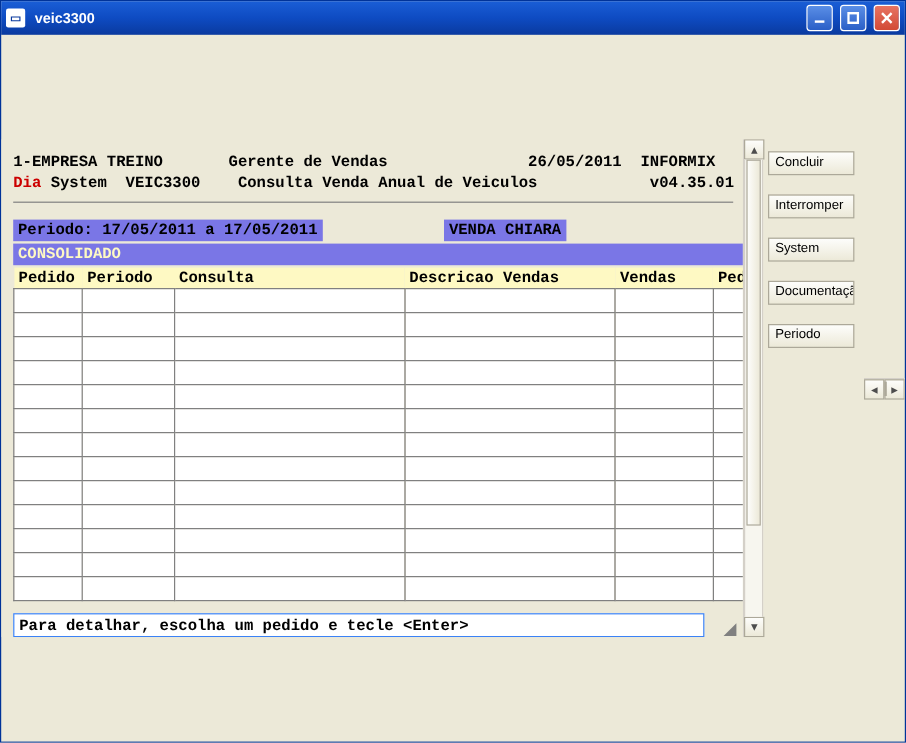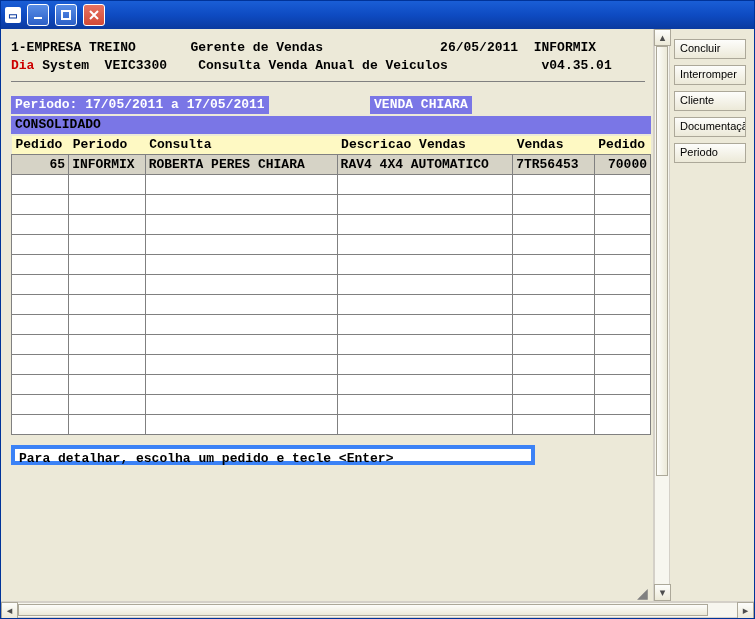--- a/index.html
+++ b/index.html
@@ -88,43 +88,44 @@
   .scroll-horiz .track { flex:1; background:#f7f6ef; position:relative; border-top:1px solid #d4d0c8; border-bottom:1px solid #d4d0c8;}
   .scroll-horiz .thumb {
     position:absolute; top:1px; bottom:1px; left:0; width:96%;
     background: linear-gradient(to bottom,#fdfdfb,#ece9d8);
     border:1px solid #aca899;
   }
 
   .content-col {
     flex:1;
     display:flex;
-    flex-direction:column;
+    flex-direction:row;
     overflow:hidden;
+    align-items:center;
   }
   .content-and-scroll {
     flex:1;
     display:flex;
     overflow:hidden;
   }
 
   .content-pane {
     flex:1;
     background:#ece9d8;
     overflow:hidden;
     position:relative;
     padding:10px 8px 0 10px;
   }
 
   .sidebar-buttons {
     width:84px;
     padding:10px 8px 0 4px;
     display:flex;
     flex-direction:column;
-    gap:6px;
+    gap:16px;
   }
   .side-btn {
     background: linear-gradient(to bottom,#fdfdfb 0%,#ece9d8 100%);
     border:1px solid #aca899;
     height:20px;
     font-size:11px;
     text-align:left;
     padding:2px 5px;
     cursor:default;
     white-space:nowrap;
@@ -146,31 +147,31 @@
   .header-block .red { color:#cc0000; }
 
   hr.sep {
     border:none;
     border-top:1px solid #808080;
     margin:6px 0 14px 0;
   }
 
   .hilite {
     background:#7a76e6;
-    color:#ffffff;
+    color:#000000;
     display:inline-block;
     padding:0 4px;
     line-height:18px;
   }
 
   .row-line { white-space: pre; height:18px; line-height:18px; }
 
   .consolidado-bar {
     background:#7a76e6;
-    color:#000000;
+    color:#fef9c3;
     padding:0 4px;
     display:block;
     line-height:18px;
     margin-top:2px;
     width:640px;
   }
 
   .table-wrap {
     margin-top:2px;
     width:640px;
@@ -209,42 +210,43 @@
   col.c-vend   { width:75px }
   col.c-cli    { width:188px }
   col.c-desc   { width:172px }
   col.c-chassi { width:80px }
   col.c-valor  { width:55px }
 
   th.r, td.r { text-align:right; }
 
   .hint-bar {
     margin-top:10px;
-    width:524px;
-    border:4px solid #3b82f6;
+    width:576px;
+    border:1px solid #3b82f6;
     background:#fff;
     padding:1px 4px;
     height:20px;
     line-height:17px;
   }
   .resize-grip {
     position:absolute;
     right:2px; bottom:2px;
     width:14px; height:14px;
     color:#808080;
     font-size:14px;
   }
 </style>
 </head>
 <body>
 
 <div class="window">
 
   <div class="titlebar">
     <span class="app-icon">▭</span>
+    <span class="title-text">veic3300</span>
     <div class="win-btn">
       <svg viewBox="0 0 10 10">
           <rect x="1" y="7" width="8" height="2" fill="#fff"></rect>
         </svg>
     </div>
     <div class="win-btn">
       <svg viewBox="0 0 10 10">
           <rect x="1" y="1" width="8" height="8" fill="none" stroke="#fff" stroke-width="2"></rect>
         </svg>
     </div>
@@ -283,28 +285,20 @@
                 <tr>
                   <th class="r">Pedido</th>
                   <th>Periodo</th>
                   <th>Consulta</th>
                   <th>Descricao Vendas</th>
                   <th>Vendas</th>
                   <th class="r">Pedido</th>
                 </tr>
               </thead>
               <tbody id="grid-body">
-                  <tr class="selected">
-                    <td class="r">65</td>
-                    <td>INFORMIX</td>
-                    <td>ROBERTA PERES CHIARA</td>
-                    <td>RAV4 4X4 AUTOMATICO</td>
-                    <td>7TR56453</td>
-                    <td class="r">70000</td>
-                  </tr>
                   <tr>
                     <td>&nbsp;</td>
                     <td>&nbsp;</td>
                     <td>&nbsp;</td>
                     <td>&nbsp;</td>
                     <td>&nbsp;</td>
                     <td>&nbsp;</td>
                   </tr>
                   <tr>
                     <td>&nbsp;</td>
@@ -415,21 +409,21 @@
           <div class="sb-btn">▴</div>
           <div class="track">
               <div class="thumb"></div>
             </div>
           <div class="sb-btn">▾</div>
         </div>
 
         <div class="sidebar-buttons" id="sidebar">
             <div class="side-btn">Concluir</div>
             <div class="side-btn">Interromper</div>
-            <div class="side-btn">Cliente</div>
+            <div class="side-btn">System</div>
             <div class="side-btn">Documentação</div>
             <div class="side-btn">Periodo</div>
           </div>
       </div>
 
       <div class="scroll-horiz">
         <div class="sb-btn">◂</div>
         <div class="track">
             <div class="thumb"></div>
           </div>

